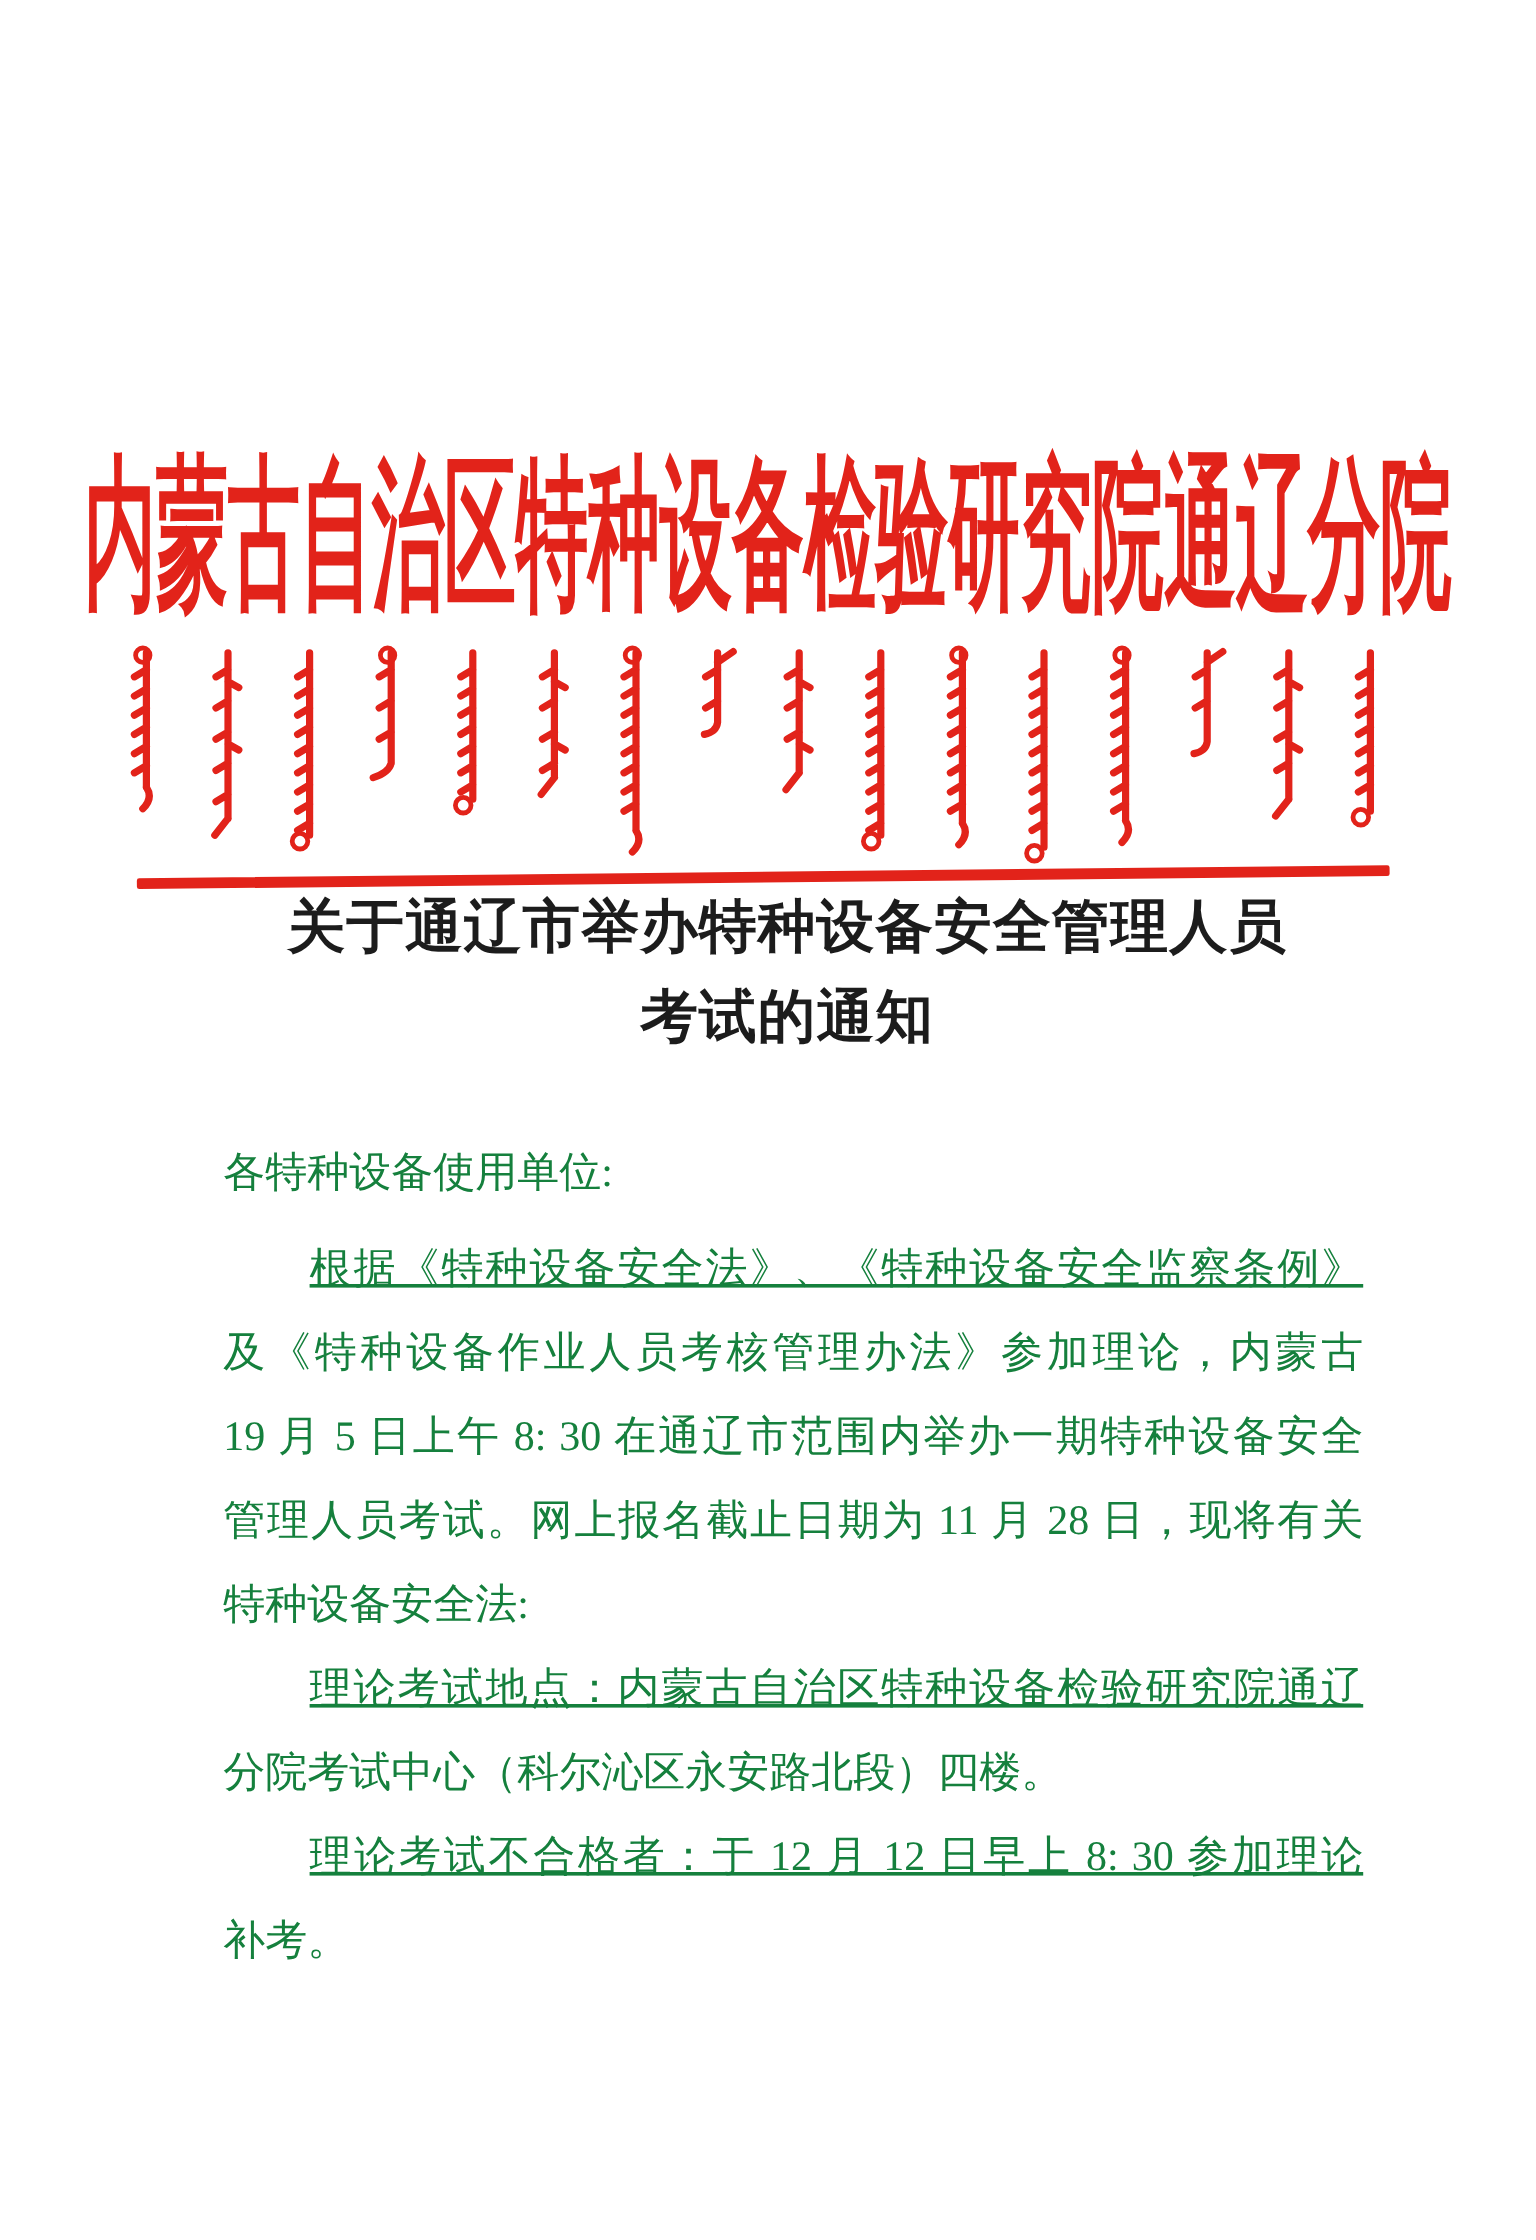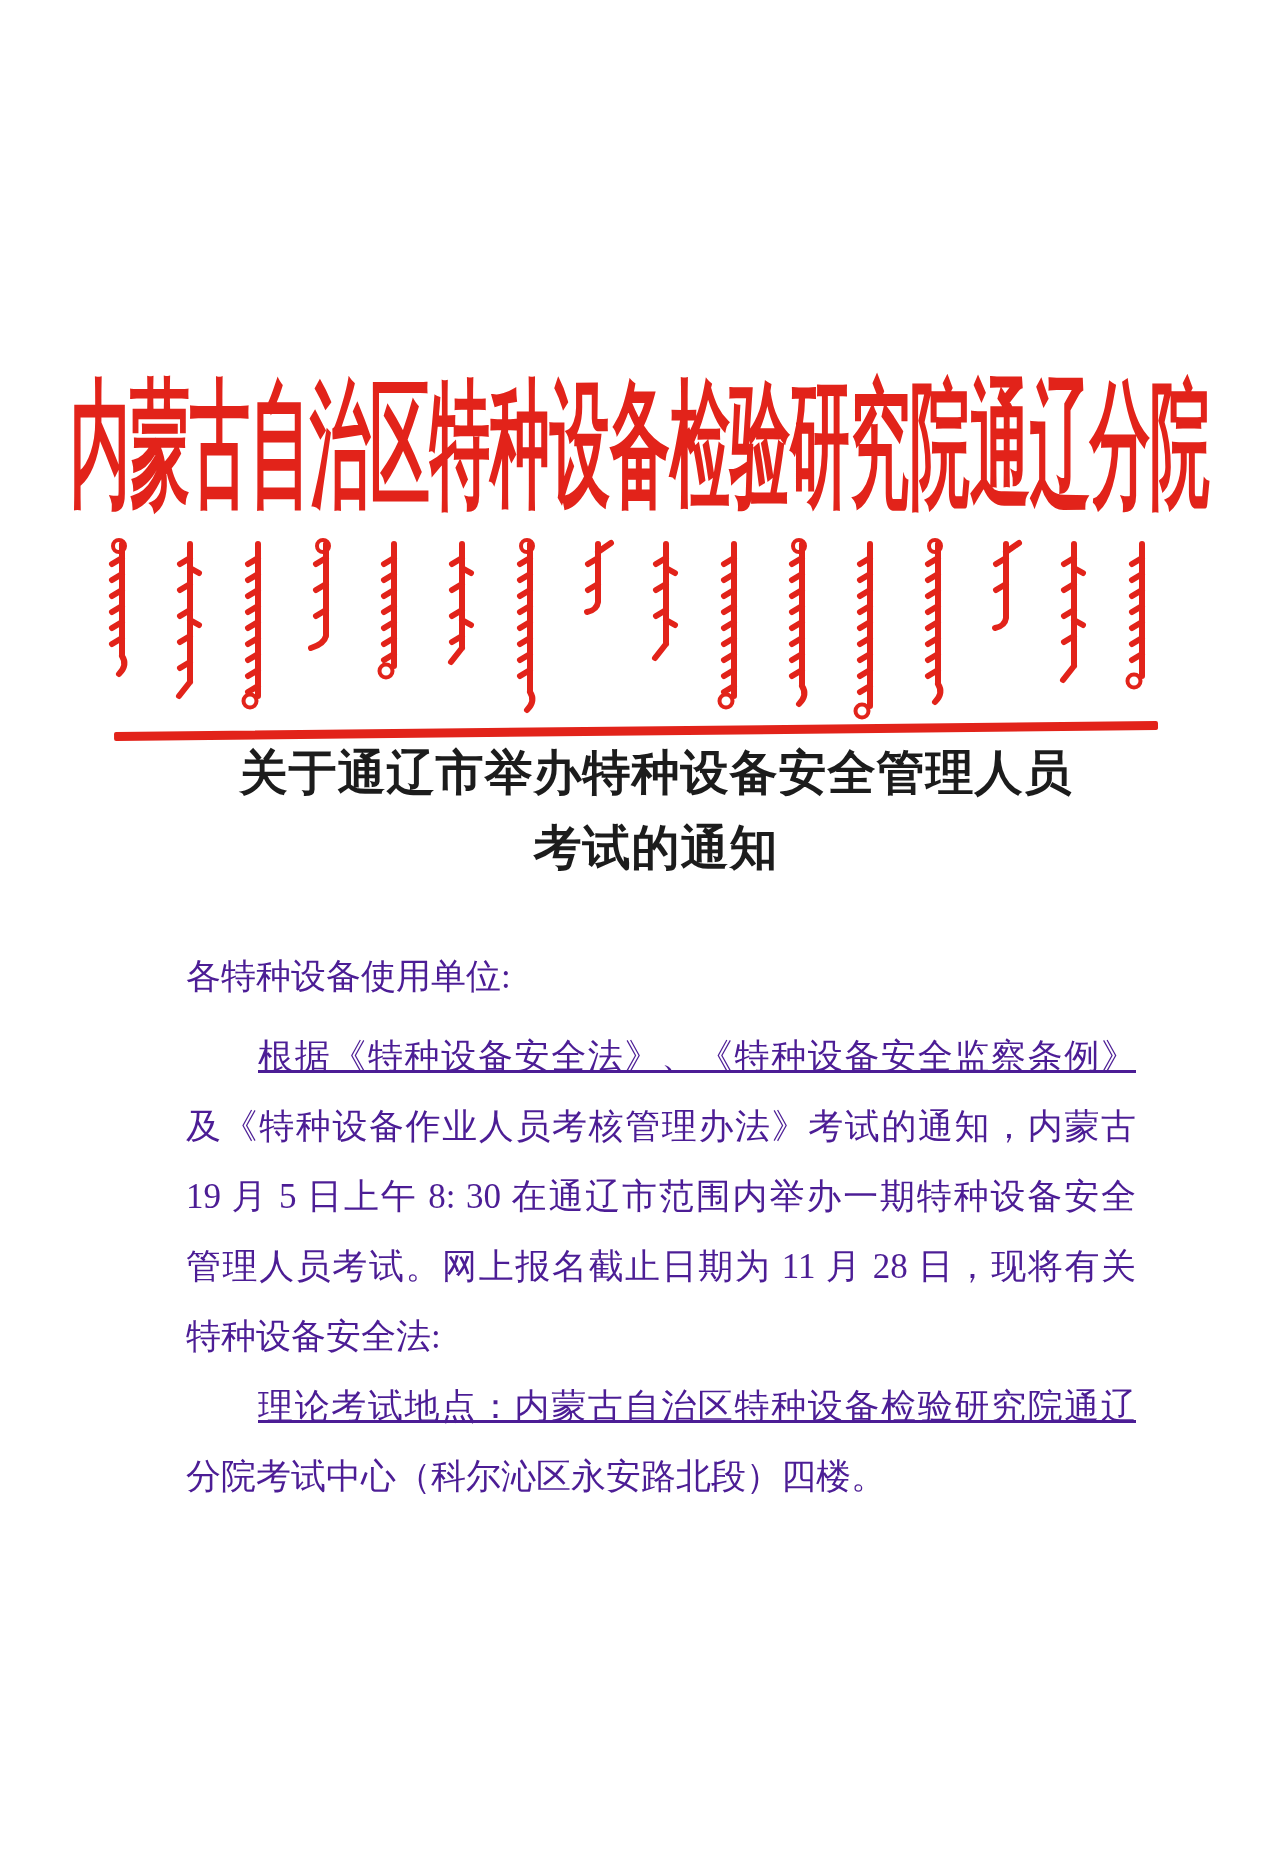--- a/index.html
+++ b/index.html
@@ -73,30 +73,34 @@
       <circle cx="1134" cy="145" r="6.5" stroke="#e2231a" stroke-width="4" fill="none"></circle>
     </svg>
 
   <div class="rule" style="background: rgb(226, 35, 26);"></div>
 
   <div class="doc-title" style="color: rgb(28, 28, 28);">
     <div class="t1">关于通辽市举办特种设备安全管理人员</div>
     <div class="t2">考试的通知</div>
   </div>
 
-  <div class="bodytext" style="color: #4c1d95;">
+  <div class="bodytext" style="color: #15803d;">
     <div class="salutation">各特种设备使用单位:</div>
     <div id="paragraphs">
         <div class="paragraph">
           <div class="body-line indent fill">根据《特种设备安全法》、《特种设备安全监察条例》</div>
-          <div class="body-line fill">及《特种设备作业人员考核管理办法》考试的通知，内蒙古</div>
+          <div class="body-line fill">及《特种设备作业人员考核管理办法》参加理论，内蒙古</div>
           <div class="body-line fill">19 月 5 日上午 8: 30 在通辽市范围内举办一期特种设备安全</div>
           <div class="body-line fill">管理人员考试。网上报名截止日期为 11 月 28 日，现将有关</div>
           <div class="body-line">特种设备安全法:</div>
         </div>
         <div class="paragraph">
           <div class="body-line indent fill">理论考试地点：内蒙古自治区特种设备检验研究院通辽</div>
           <div class="body-line">分院考试中心（科尔沁区永安路北段）四楼。</div>
         </div>
+        <div class="paragraph">
+          <div class="body-line indent fill">理论考试不合格者：于 12 月 12 日早上 8: 30 参加理论</div>
+          <div class="body-line">补考。</div>
+        </div>
       </div>
   </div>
 
 </div>
 
 </body></html>

